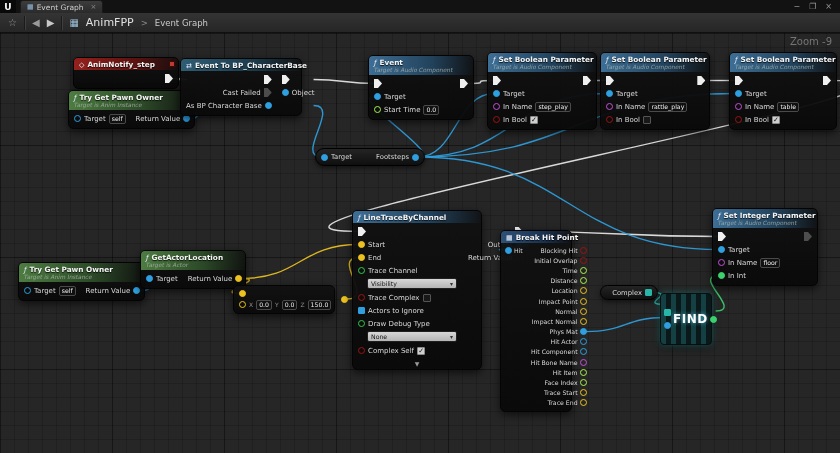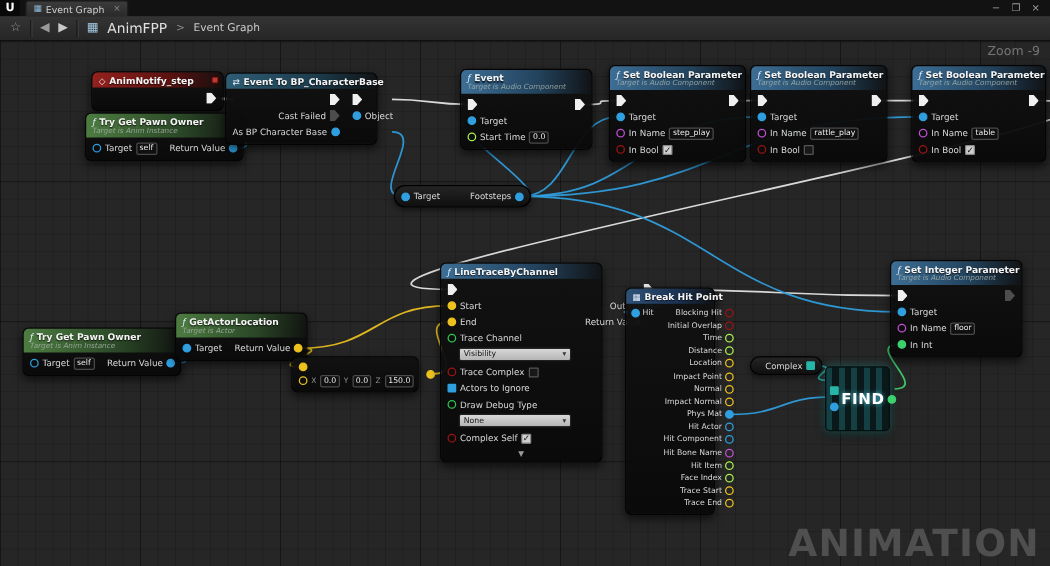--- a/index.html
+++ b/index.html
@@ -634,16 +634,15 @@
               </div>
             </div>
             <div class="col out">
               <div class="prow">
                 <span class="pin exec"></span>
               </div>
             </div>
           </div>
         </div>
       </div>
-    <div class="watermark">ANIMATION</div>
   </div>
 
 </div>
 
 </body></html>

